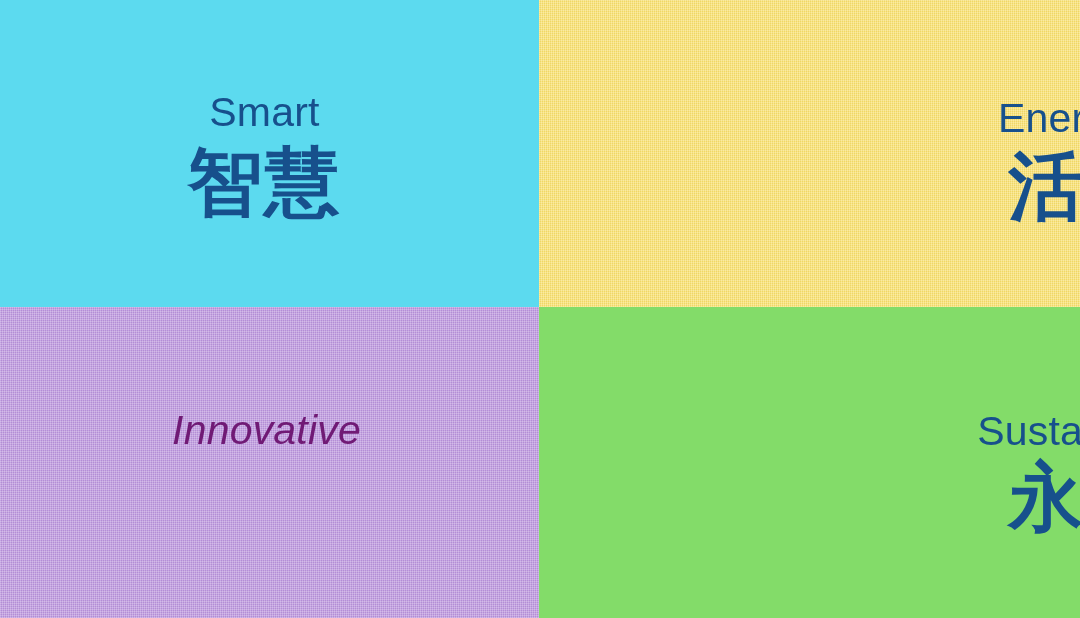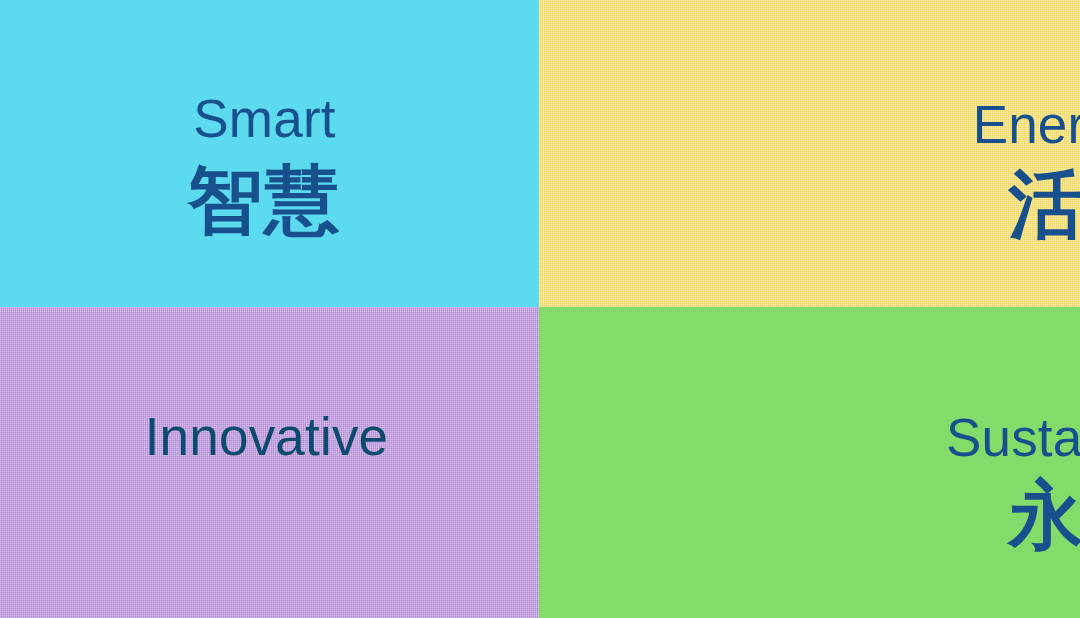--- a/index.html
+++ b/index.html
@@ -50,28 +50,28 @@
   .panel-inner {
     position: relative;
     z-index: 2;
     display: flex;
     flex-direction: column;
     align-items: center;
     width: 100%;
   }
 
   .label-en {
-    font-size: 53px;
+    font-size: 41px;
     font-weight: 400;
     letter-spacing: 0.2px;
     line-height: 1;
     white-space: nowrap;
   }
   .label-cjk {
-    font-family: Liberation Sans, sans-serif;
+    font-family: Liberation Mono, monospace;
     font-size: 75px;
     font-weight: 700;
     line-height: 1;
     letter-spacing: 2px;
     white-space: nowrap;
   }
 
   
   .q-tl .panel-inner { padding-top: 92px; }
   .q-tl .label-cjk   { margin-top: 18px; }
@@ -109,21 +109,21 @@
       <div class="texture"></div>
       <div class="panel-inner">
         <div class="label-en" style="color: rgb(23, 80, 140);">Energetic</div>
         <div class="label-cjk" style="color: rgb(23, 80, 140);">活力</div>
       </div>
     </div>
 
     <div class="panel q-bl textured" style="background: rgb(186, 147, 221);">
       <div class="texture"></div>
       <div class="panel-inner">
-        <div class="label-en" style="color: #0c4a6e;">Innovative</div>
+        <div class="label-en" style="color: #701a75; font-style: italic;">Innovative</div>
       </div>
     </div>
 
     <div class="panel q-br" style="background: rgb(131, 220, 105);">
       <div class="texture"></div>
       <div class="panel-inner">
         <div class="label-en" style="color: rgb(23, 80, 140);">Sustainable</div>
         <div class="label-cjk" style="color: rgb(23, 80, 140);">永續</div>
       </div>
     </div>

